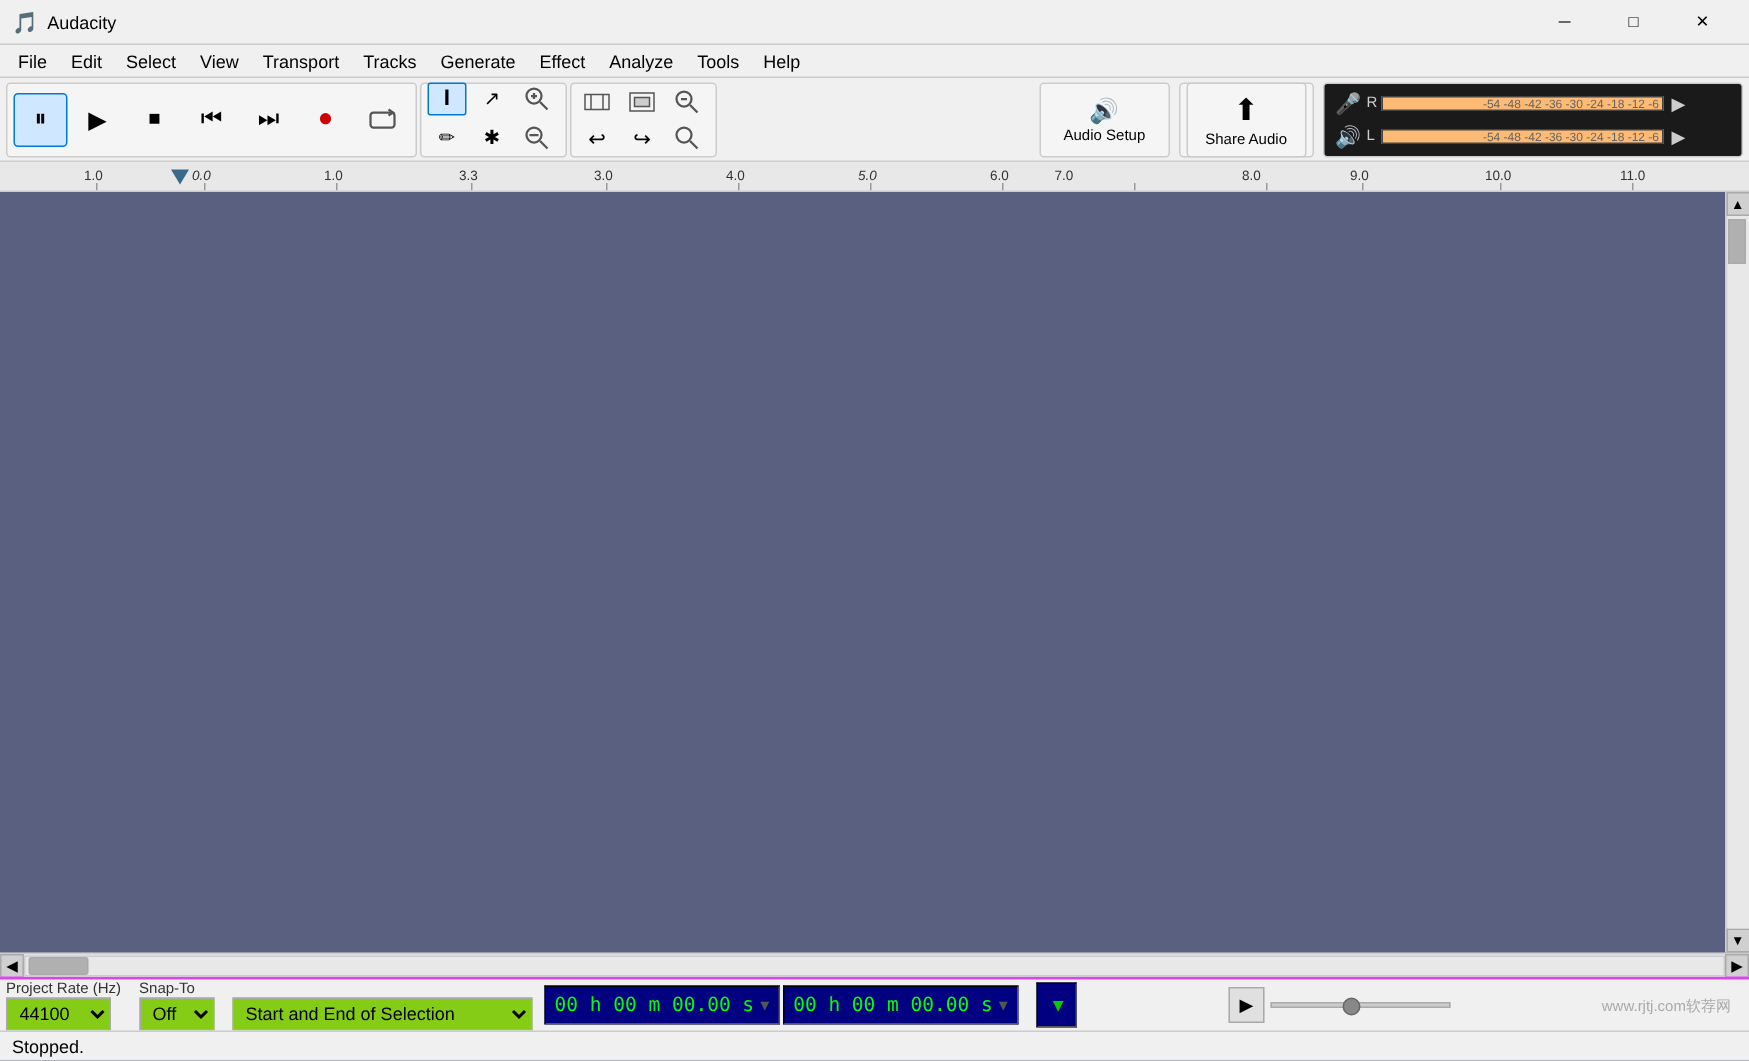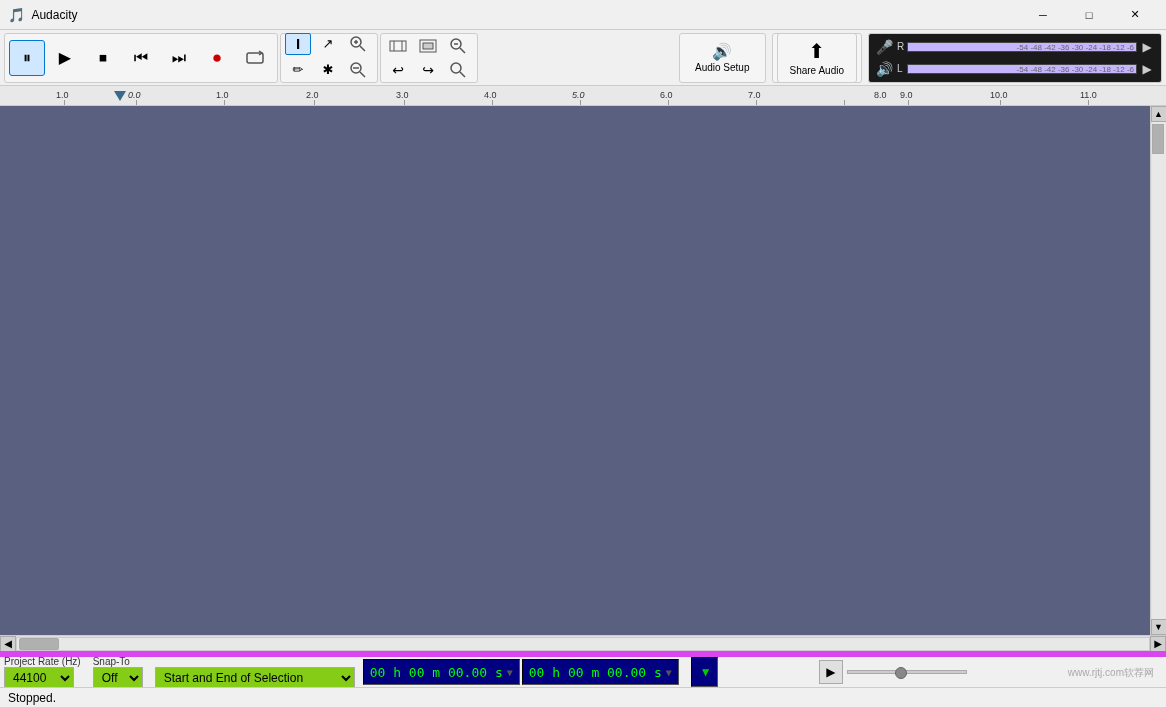--- a/index.html
+++ b/index.html
@@ -135,22 +135,22 @@
       border-radius: 3px;
       background: #1a1a1a;
       height: 50px;
       justify-content: center;
     }
     .vu-row {
       display: flex; align-items: center; gap: 2px;
     }
     .vu-label { color: #ccc; font-size: 10px; width: 8px; }
     .vu-bar-container {
-      width: 230px; height: 10px;
-      background: #c4b5fd;
+      width: 188px; height: 10px;
+      background: #fdba74;
       border: 1px solid #444;
       position: relative;
     }
     .vu-end-btn {
       width: 16px; height: 16px; background: transparent; border: none;
       cursor: pointer; font-size: 12px; color: #ccc; display: flex; align-items: center; justify-content: center;
     }
     .mic-icon-btn {
       background: transparent; border: none; cursor: pointer; color: #ccc;
       font-size: 14px; display: flex; align-items: center; justify-content: center;
@@ -197,21 +197,21 @@
       background: #84cc16;
       padding: 0 4px;
       font-size: 12px;
       cursor: pointer;
     }
 
     
     #selection-bar {
       height: 36px;
       background: #f0f0f0;
-      border-top: 6px solid #d946ef;
+      border-top: 2px solid #d946ef;
       display: flex;
       align-items: center;
       padding: 0 4px;
       gap: 4px;
     }
     .sel-label { font-size: 10px; color: #333; white-space: nowrap; }
     .time-display {
       background: #000080;
       color: #00ff00;
       font-family: monospace;
@@ -309,20 +309,33 @@
   <div id="title-bar">
     <span style="font-size:14px; margin-right:6px;">🎵</span>
     <span style="font-size:12px; flex:1;">Audacity</span>
     <div class="window-controls">
       <button class="win-btn">─</button>
       <button class="win-btn">□</button>
       <button class="win-btn close">✕</button>
     </div>
   </div>
 
+  <div id="menu-bar">
+    <span class="menu-item">File</span>
+    <span class="menu-item">Edit</span>
+    <span class="menu-item">Select</span>
+    <span class="menu-item">View</span>
+    <span class="menu-item">Transport</span>
+    <span class="menu-item">Tracks</span>
+    <span class="menu-item">Generate</span>
+    <span class="menu-item">Effect</span>
+    <span class="menu-item">Analyze</span>
+    <span class="menu-item">Tools</span>
+    <span class="menu-item">Help</span>
+  </div>
 
   <div id="toolbar-area">
 
     <div class="toolbar-section">
       <button class="tb-btn active" title="Pause">⏸</button>
       <button class="tb-btn" title="Play">▶</button>
       <button class="tb-btn" title="Stop">⏹</button>
       <button class="tb-btn" title="Skip to Start">⏮</button>
       <button class="tb-btn" title="Skip to End">⏭</button>
       <button class="tb-btn" title="Record" style="color:#c00;">⏺</button>
@@ -437,39 +450,39 @@
       <div style="position:absolute; left:0; top:0; width:100%; height:100%;">
         <span class="r-num" style="left:56px;">1.0</span>
         <span class="r-tick" style="left:64px;"></span>
 
         <span class="r-num" style="left:128px;font-style:italic;">0.0</span>
         <span class="r-tick" style="left:136px;"></span>
 
         <span class="r-num" style="left:216px;">1.0</span>
         <span class="r-tick" style="left:224px;"></span>
 
-        <span class="r-num" style="left:306px;">2.0</span>
+        <span class="r-num" style="left:306px;">3.3</span>
         <span class="r-tick" style="left:314px;"></span>
 
         <span class="r-num" style="left:396px;">3.0</span>
         <span class="r-tick" style="left:404px;"></span>
 
         <span class="r-num" style="left:484px;">4.0</span>
         <span class="r-tick" style="left:492px;"></span>
 
         <span class="r-num" style="left:572px;font-style:italic;">5.0</span>
         <span class="r-tick" style="left:580px;"></span>
 
         <span class="r-num" style="left:660px;">6.0</span>
         <span class="r-tick" style="left:668px;"></span>
 
-        <span class="r-num" style="left:748px;">7.0</span>
+        <span class="r-num" style="left:703px;">7.0</span>
         <span class="r-tick" style="left:756px;"></span>
 
-        <span class="r-num" style="left:874px;">8.0</span>
+        <span class="r-num" style="left:828px;">8.0</span>
         <span class="r-tick" style="left:844px;"></span>
 
         <span class="r-num" style="left:900px;">9.0</span>
         <span class="r-tick" style="left:908px;"></span>
 
         <span class="r-num" style="left:990px;">10.0</span>
         <span class="r-tick" style="left:1000px;"></span>
 
         <span class="r-num" style="left:1080px;">11.0</span>
         <span class="r-tick" style="left:1088px;"></span>

